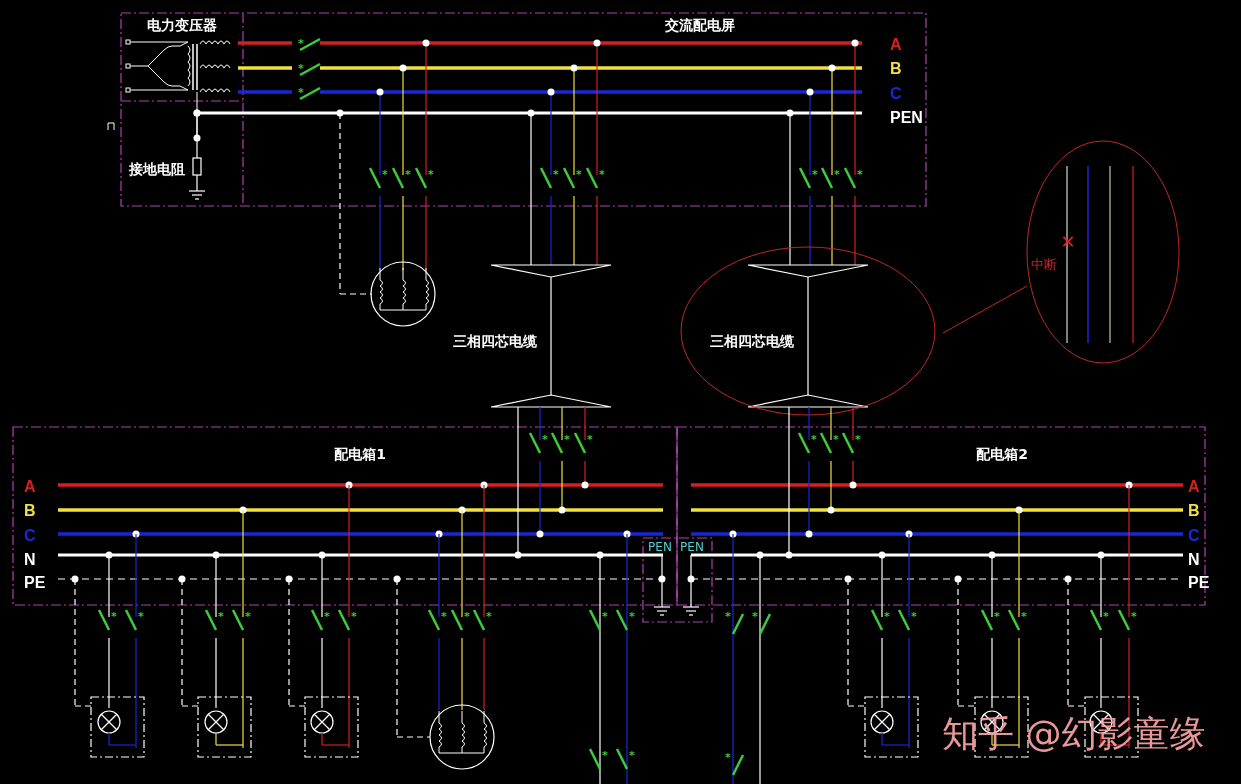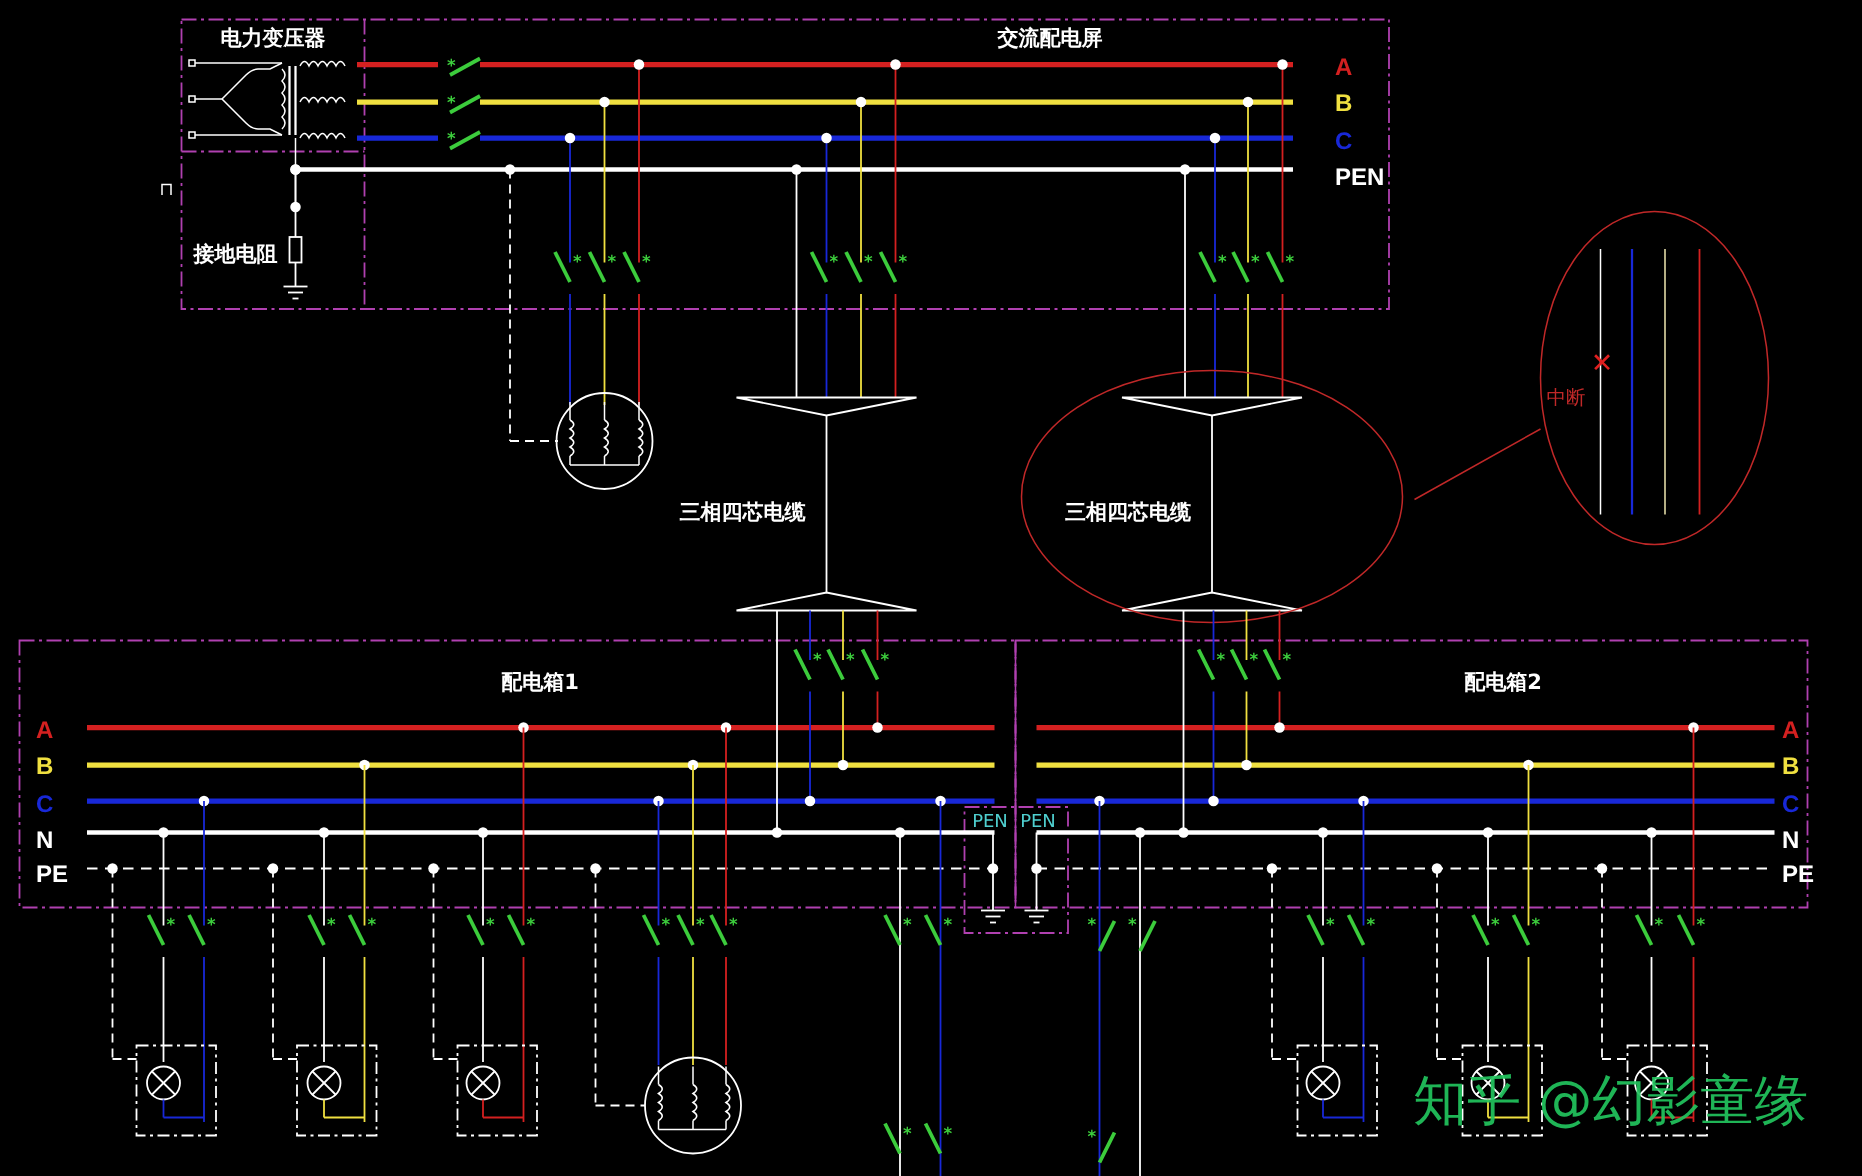--- a/index.html
+++ b/index.html
@@ -1,21 +1,21 @@
 <!DOCTYPE html>
 <html><head>
 <meta charset="utf-8">
 <style>
   html,body{margin:0;padding:0;background:#000;}
   body{width:1241px;height:784px;overflow:hidden;position:relative;font-family:"DejaVu Sans",sans-serif;}
   svg{position:absolute;left:0;top:0;}
   .lbl{font-family:"DejaVu Sans",sans-serif;font-weight:bold;fill:#fff;}
   .bus-lbl{font-family:"Liberation Sans",sans-serif;font-weight:bold;font-size:16px;}
   .pen-tag{font-family:"DejaVu Sans",sans-serif;font-size:12px;fill:#4fd0d0;}
-  .wm{position:absolute;left:942px;top:710px;color:#22c55e;font-family:"DejaVu Sans",sans-serif;font-size:36px;opacity:.92;white-space:nowrap;}
+  .wm{position:absolute;left:942px;top:710px;color:#fca5a5;font-family:"DejaVu Sans",sans-serif;font-size:36px;opacity:.92;white-space:nowrap;}
 </style>
 </head>
 <body>
 
 <svg width="1241" height="784" viewBox="0 0 1241 784">
   <defs>
     <style>
       .fr{fill:none;stroke:#b040b0;stroke-width:1.2;stroke-dasharray:10 3 2 3;}
       .w{stroke:#fff;stroke-width:1.2;fill:none;}
       .wd{stroke:#fff;stroke-width:1.2;fill:none;stroke-dasharray:6 4;}

